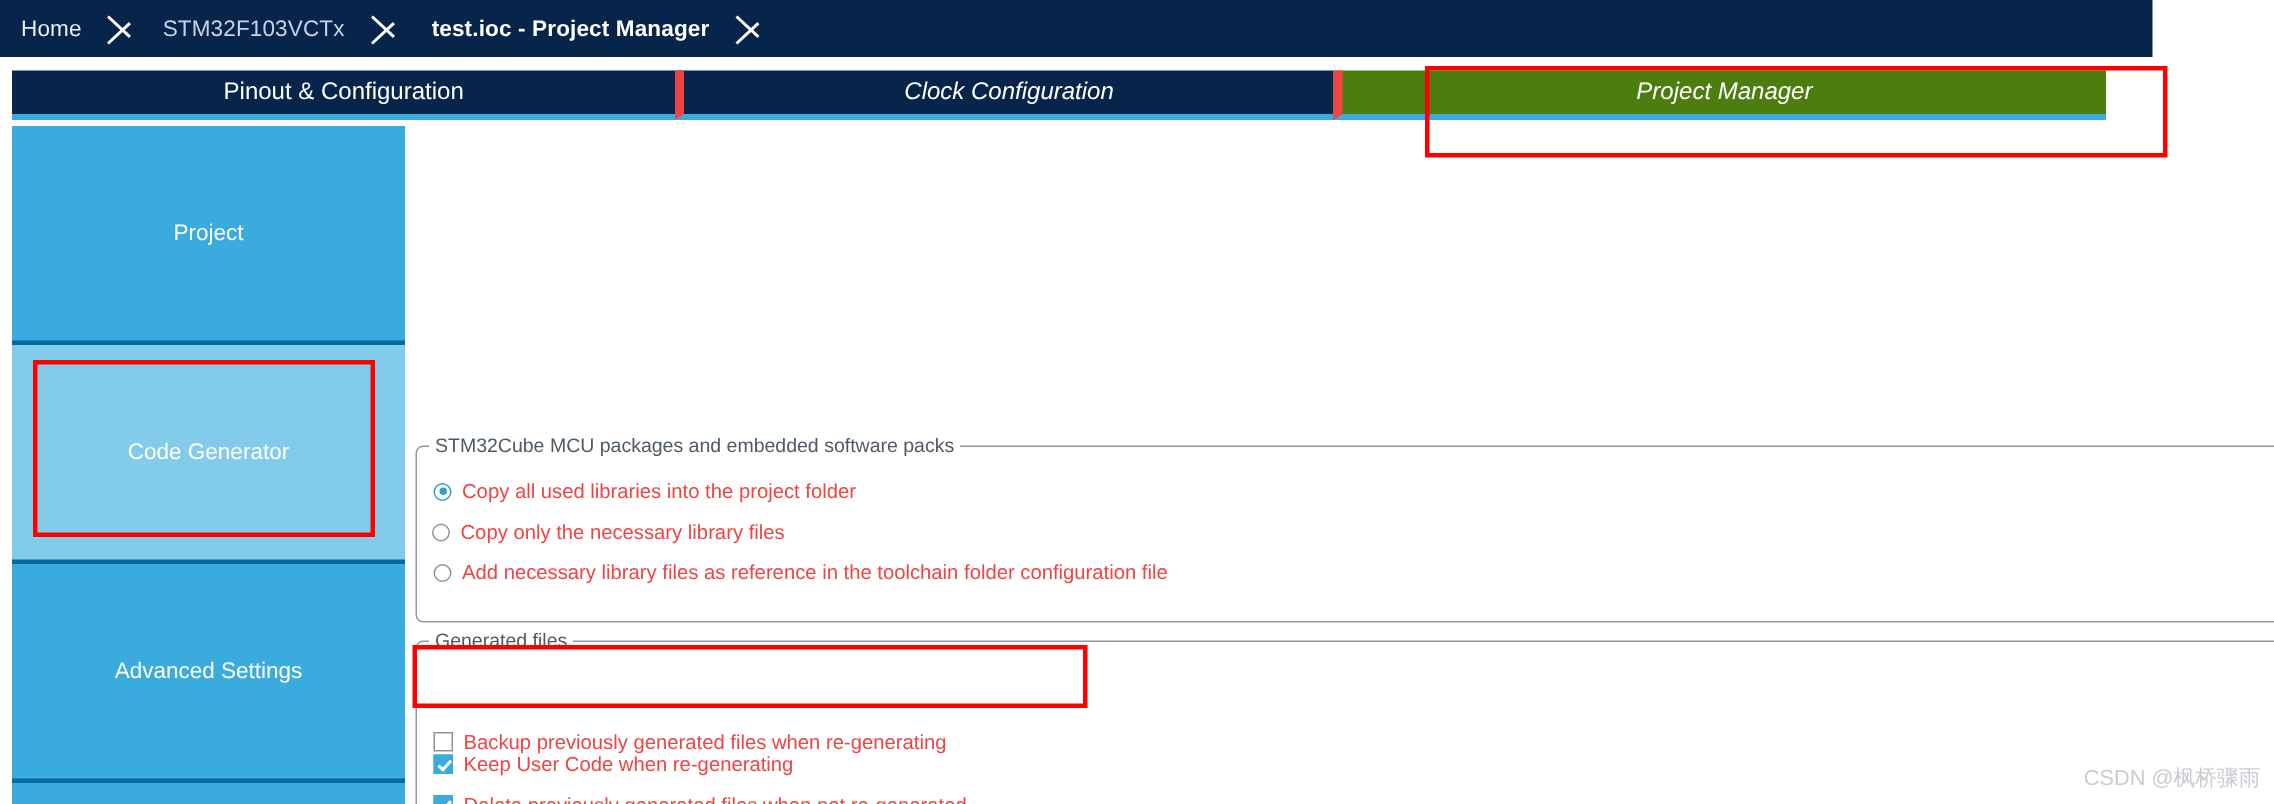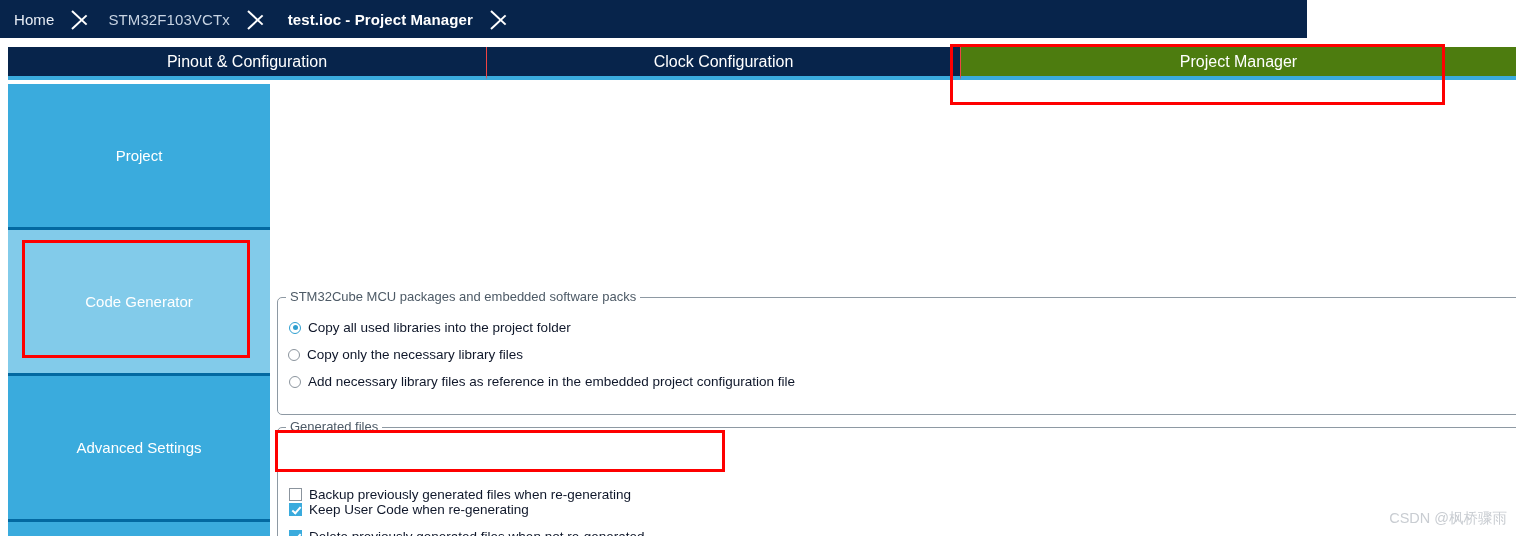--- a/index.html
+++ b/index.html
@@ -12,21 +12,21 @@
     height: 536px;
     overflow: hidden;
     font-family: "Liberation Sans", sans-serif;
     position: relative;
   }
 
   
   .breadcrumb-bar {
     position: absolute;
     left: 0; top: 0;
-    width: 1307px; height: 38px;
+    width: 1435px; height: 38px;
     background: #07244b;
     display: flex;
     align-items: center;
   }
   .crumb {
     display: flex;
     align-items: center;
     height: 38px;
   }
   .crumb-label {
@@ -65,36 +65,36 @@
   .crumb-sep::after {
     top: 28px;
     transform: rotate(-43deg);
     transform-origin: left center;
   }
 
   
   .tab-bar {
     position: absolute;
     left: 8px; top: 47px;
-    width: 1508px; height: 33px;
+    width: 1396px; height: 33px;
     display: flex;
   }
   .tab {
     height: 33px;
     background: #07244b;
     color: #ffffff;
     font-size: 16px;
     display: flex;
     align-items: center;
     justify-content: center;
     border-bottom: 4px solid #3aabdd;
     box-sizing: border-box;
     position: relative;
   }
-  .tab + .tab { border-left: 1px solid #ef4444; }
+  .tab + .tab { border-left: 6px solid #ef4444; font-style: italic; }
   .tab.tab-pinout { width: 478px; }
   .tab.tab-clock  { width: 474px; }
   .tab.tab-active {
     width: 556px;
     background: #4d7c0f;
     color: #ffffff;
   }
 
   
   .sidebar {
@@ -154,21 +154,21 @@
   }
 
   .opt-row {
     position: absolute;
     display: flex;
     align-items: center;
     white-space: nowrap;
   }
   .opt-label {
     font-size: 13.5px;
-    color: #0f172a;
+    color: #ef4444;
     margin-left: 7px;
   }
   .opt-label.focus-dotted {
     border-bottom: 1px dotted #7a8490;
     padding-bottom: 1px;
   }
 
   
   .radio {
     width: 12px; height: 12px;
@@ -285,21 +285,21 @@
     <div class="opt-row" style="left:11px; top:22px;">
       <span class="radio checked"></span>
       <span class="opt-label">Copy all used libraries into the project folder</span>
     </div>
     <div class="opt-row" style="left:10px; top:49px;">
       <span class="radio"></span>
       <span class="opt-label">Copy only the necessary library files</span>
     </div>
     <div class="opt-row" style="left:11px; top:76px;">
       <span class="radio"></span>
-      <span class="opt-label">Add necessary library files as reference in the embedded project configuration file</span>
+      <span class="opt-label">Add necessary library files as reference in the toolchain folder configuration file</span>
     </div>
   </div>
 
   <div class="groupbox gb-generated">
     <span class="gb-legend">Generated files</span>
 
     <div class="opt-row" style="left:11px; top:47px;margin-top:12px;">
       <span class="checkbox"></span>
       <span class="opt-label">Backup previously generated files when re-generating</span>
     </div>

